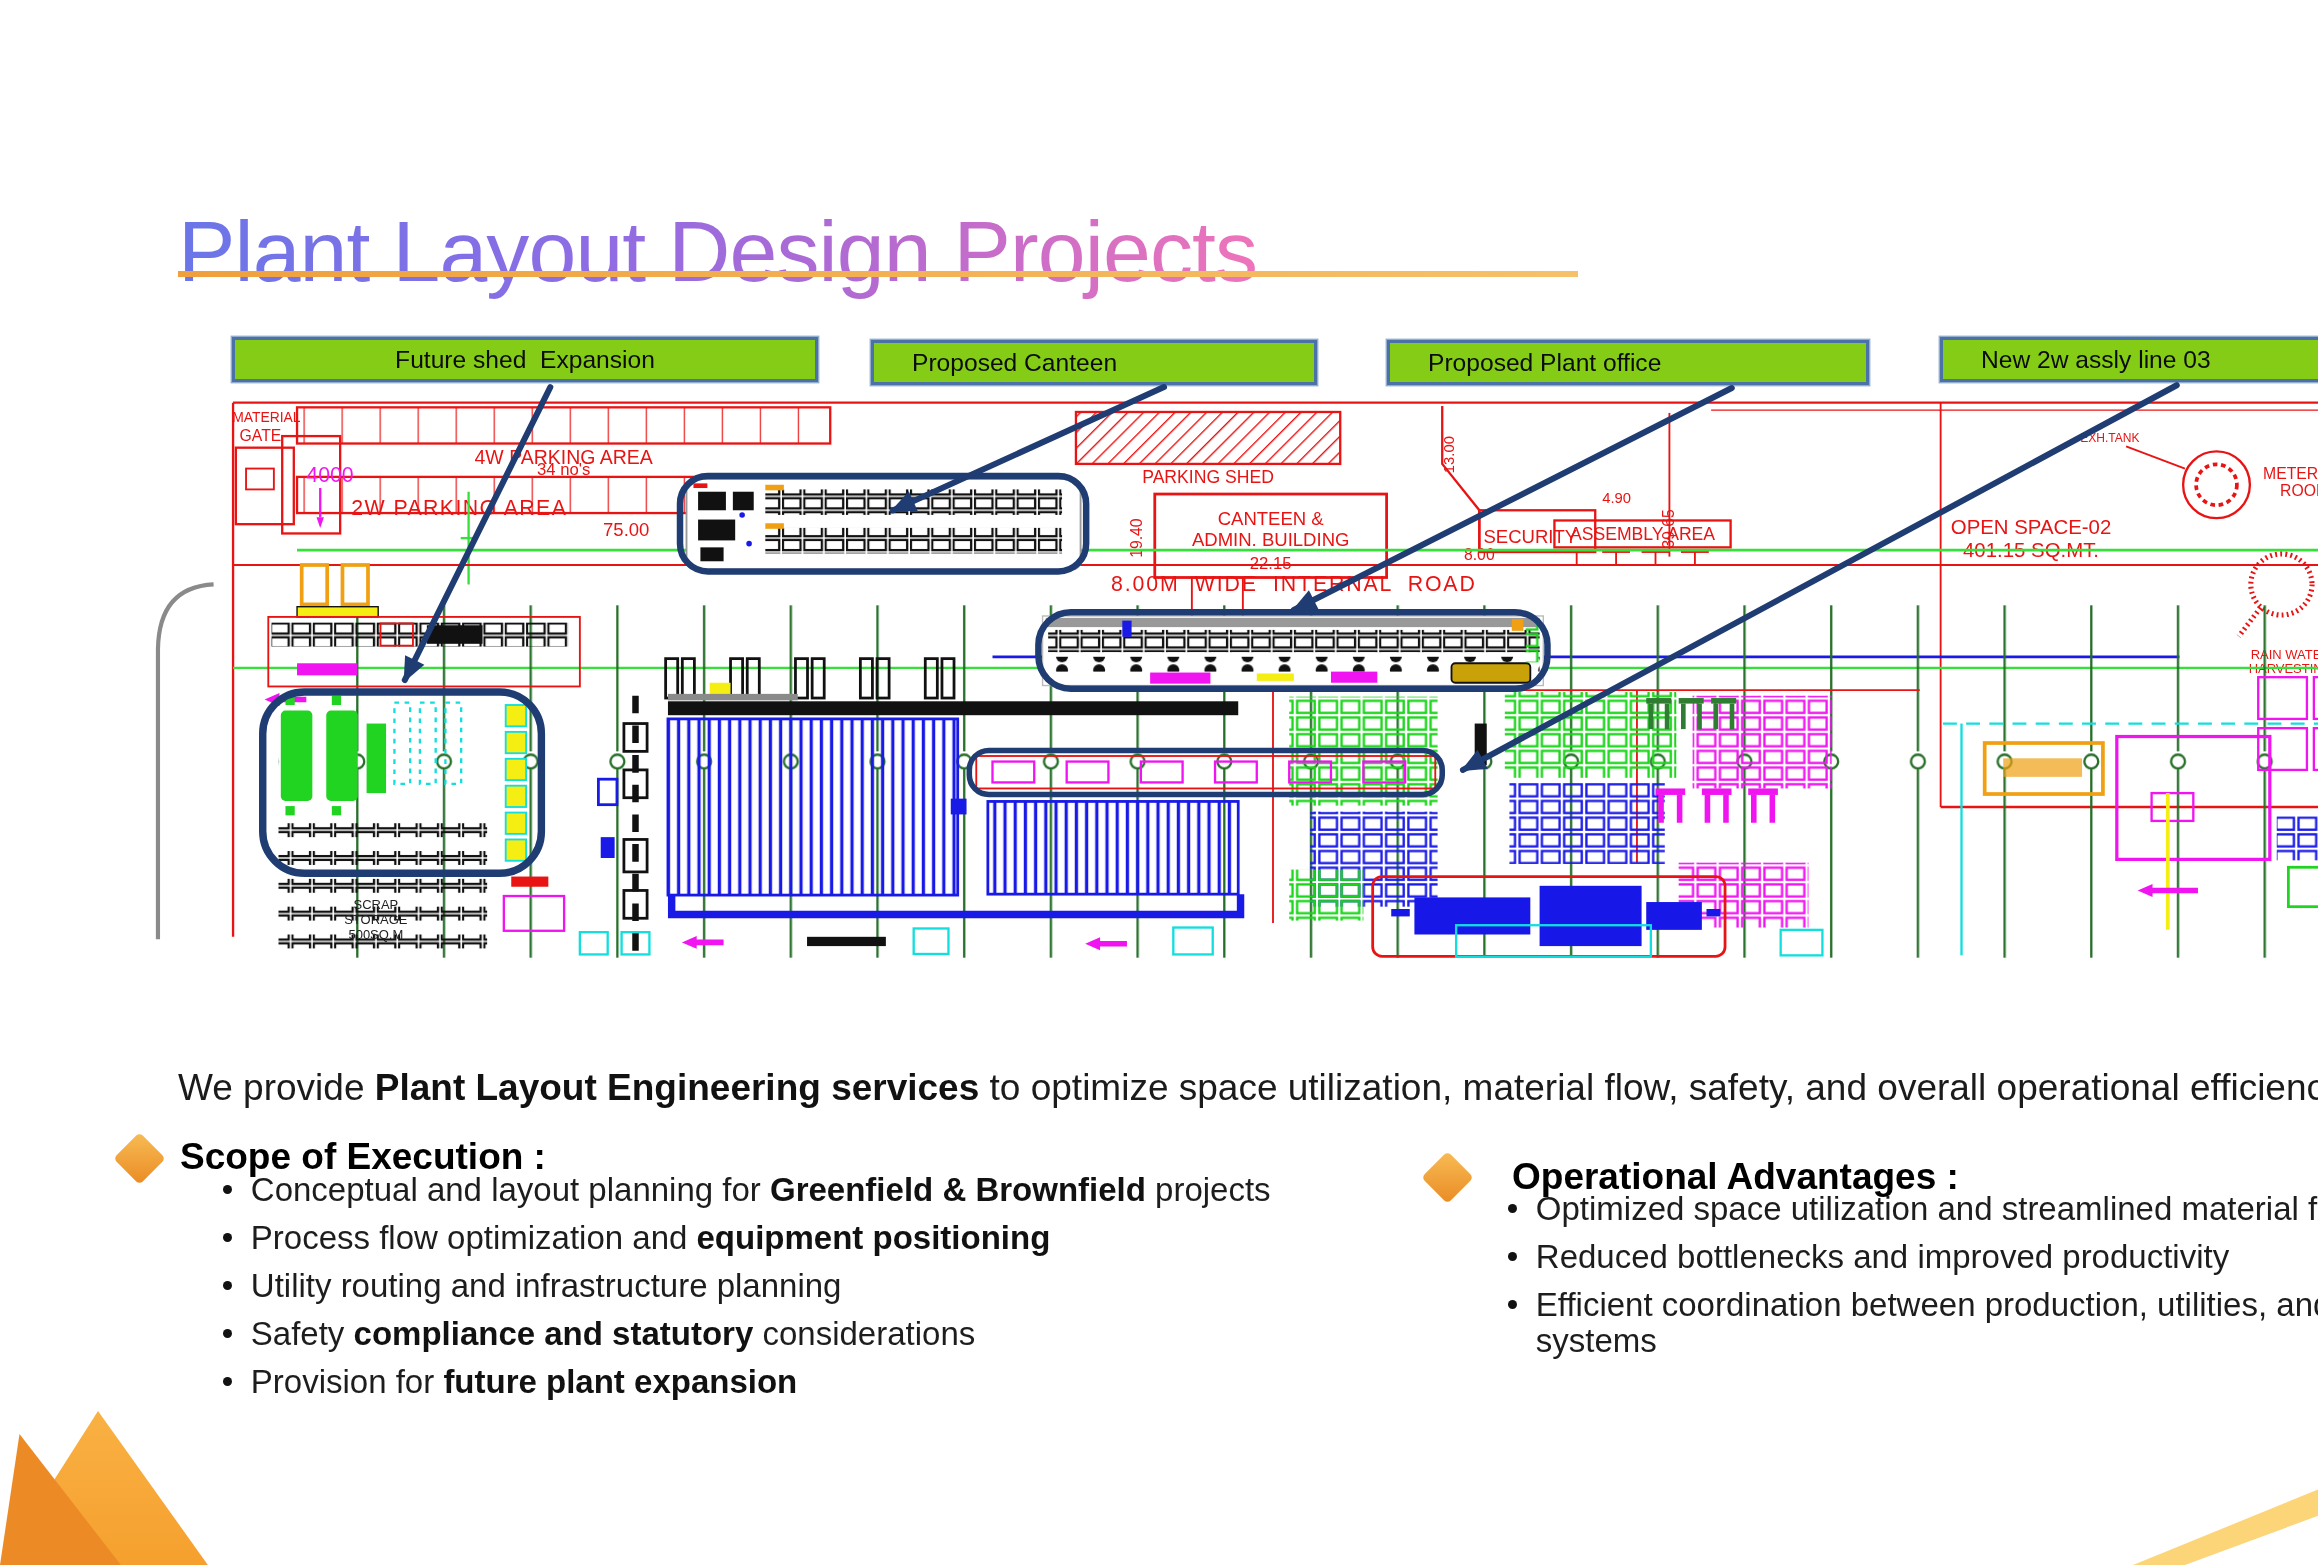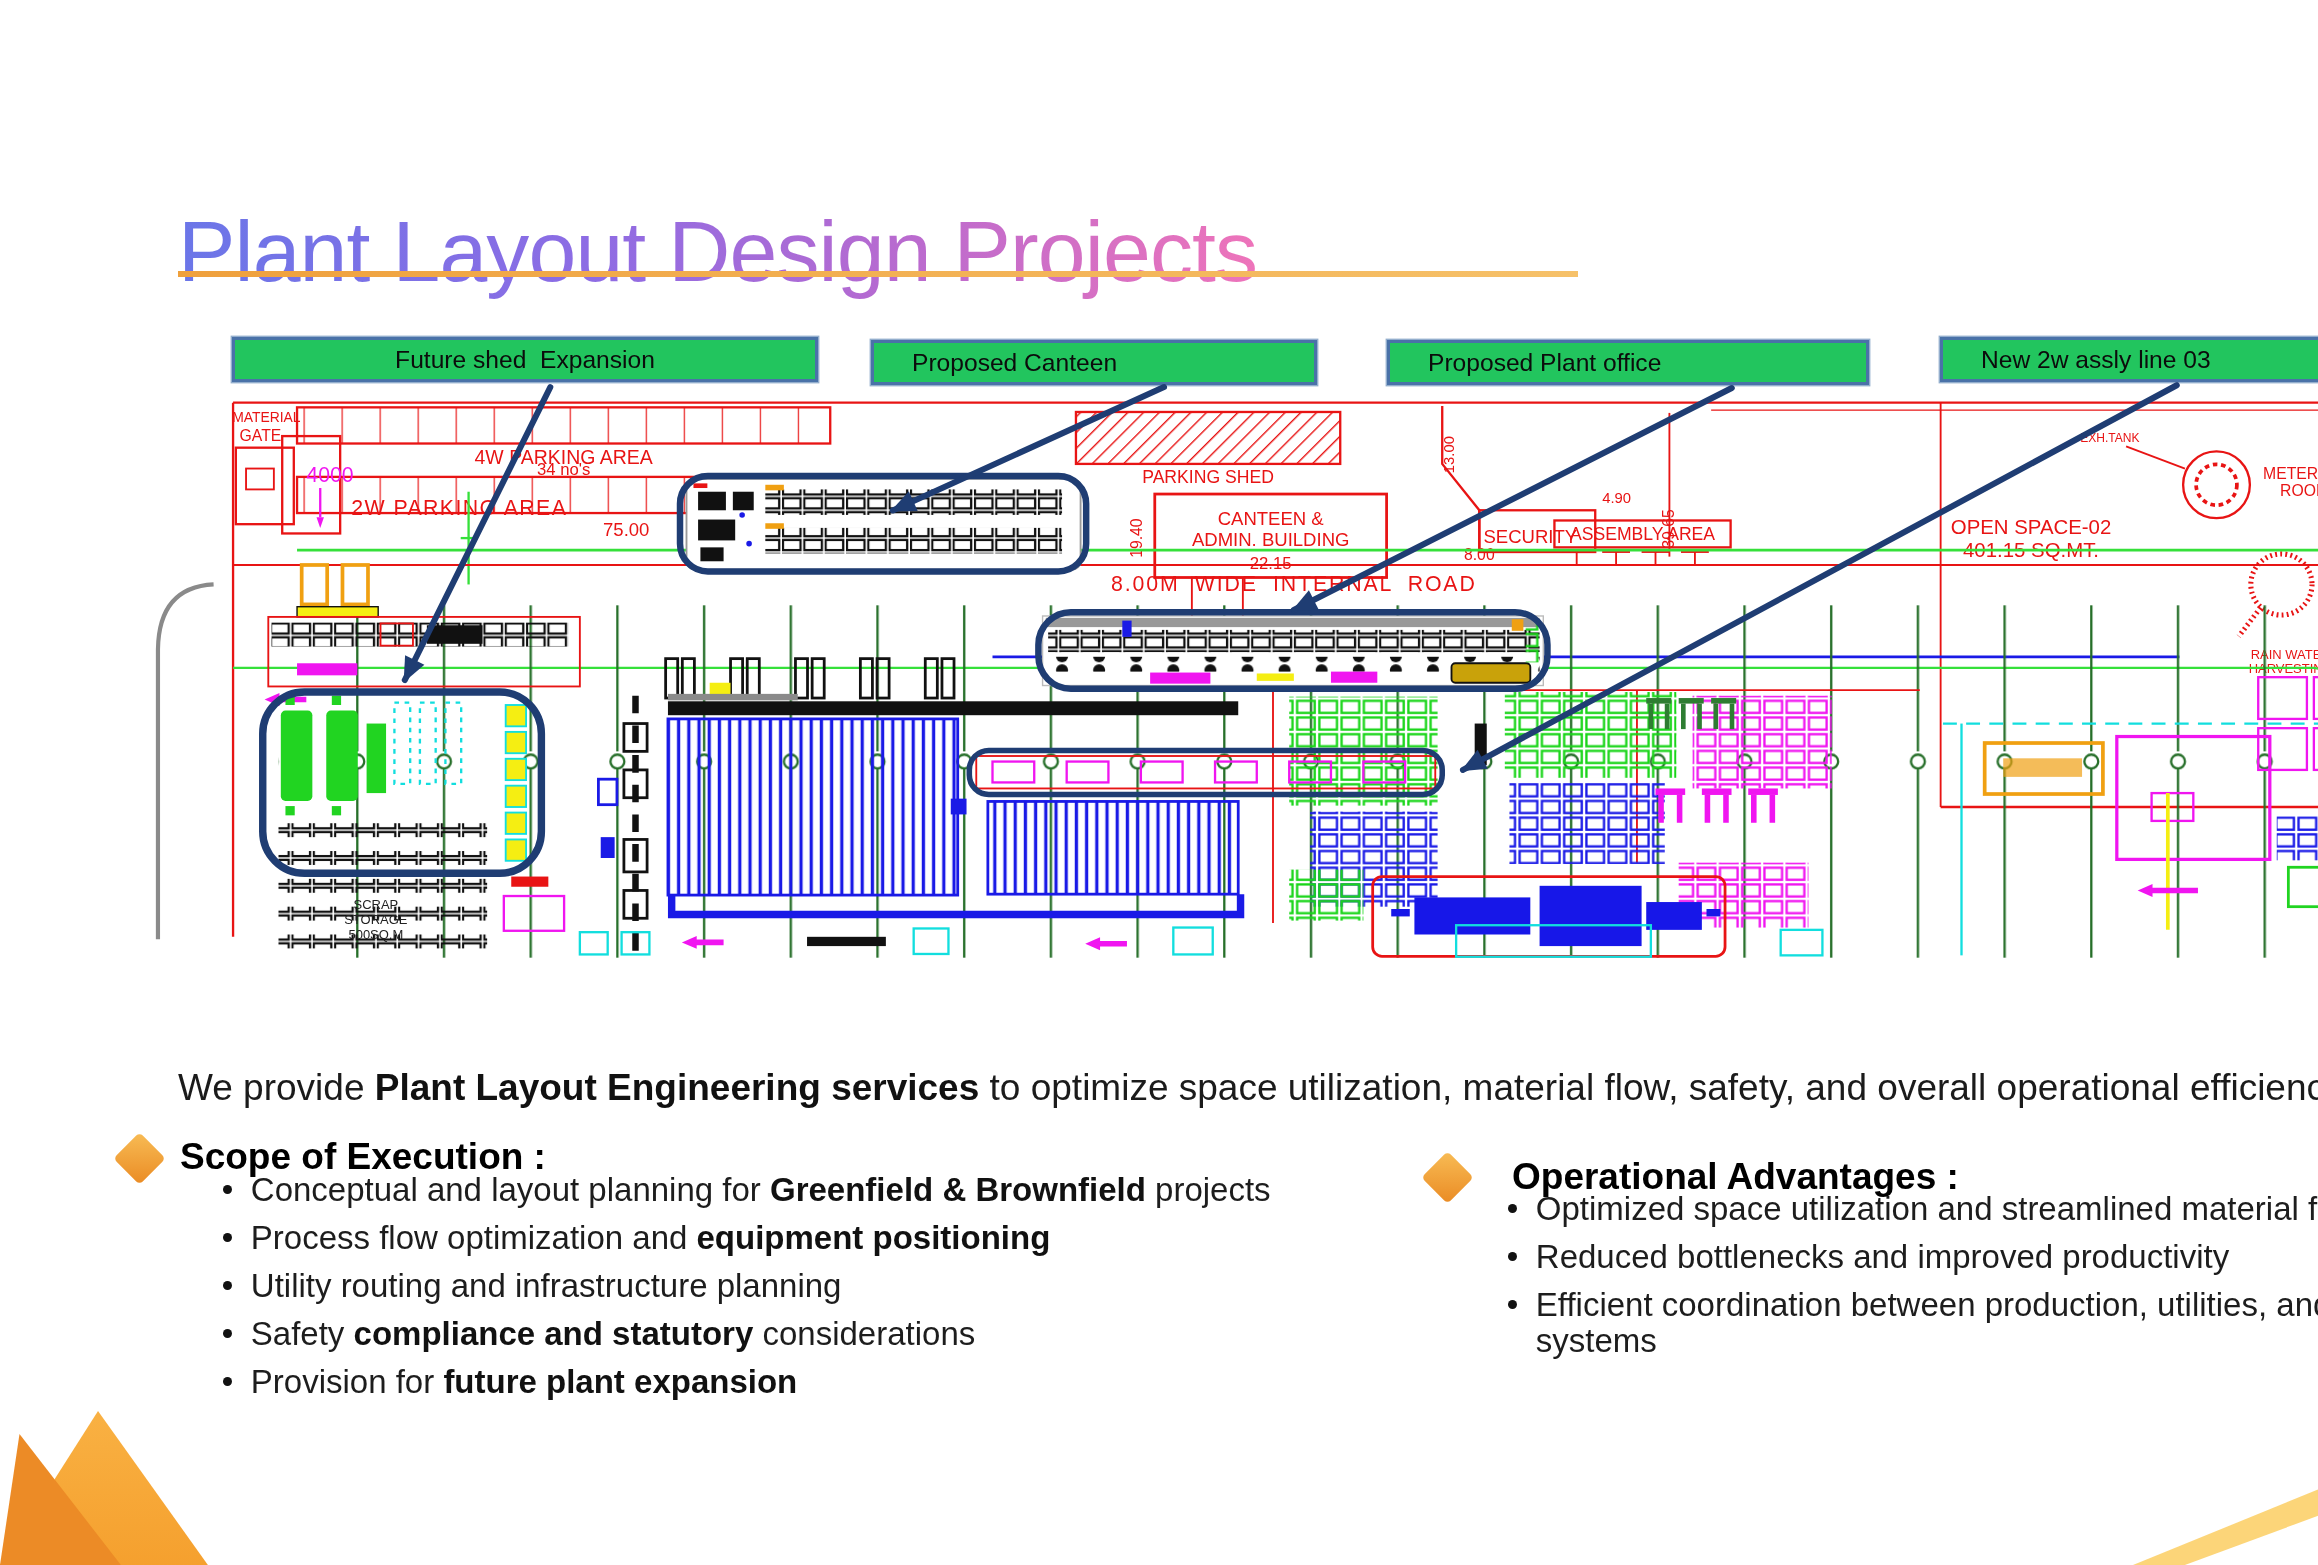--- a/index.html
+++ b/index.html
@@ -8,21 +8,21 @@
   .abs{position:absolute;}
 
   
   #title{left:178px;top:144px;font-size:86px;font-weight:500;letter-spacing:-0.9px;
     background:linear-gradient(90deg,#6b76e8 0%,#8d6ce4 38%,#b76ad0 66%,#ee74ba 100%);
     -webkit-background-clip:text;background-clip:text;color:transparent;white-space:nowrap;}
   #title-underline{left:178px;top:271px;width:1400px;height:6px;
     background:linear-gradient(90deg,#efa03c,#f6c169);}
 
   
-  .callout{top:337px;height:45px;background:#22c55e;border:3.2px solid #4a72a8;
+  .callout{top:337px;height:45px;background:#84cc16;border:3.2px solid #4a72a8;
     box-shadow:0 0 0 1.4px #93aecd;display:flex;align-items:center;font-size:24.6px;
     color:#0c0c0c;font-weight:500;white-space:pre;box-sizing:border-box;}
   #callout-0{left:232px;width:586px;justify-content:center;}
   #callout-1{left:871px;width:446px;top:340px;padding-left:38px;}
   #callout-2{left:1387px;width:482px;top:340px;padding-left:38px;}
   #callout-3{left:1940px;width:484px;padding-left:38px;}
 
   
   #diagram{left:153px;top:399px;width:2240px;height:561px;}
   #arrows{left:227px;top:325px;width:2166px;height:635px;pointer-events:none;}

